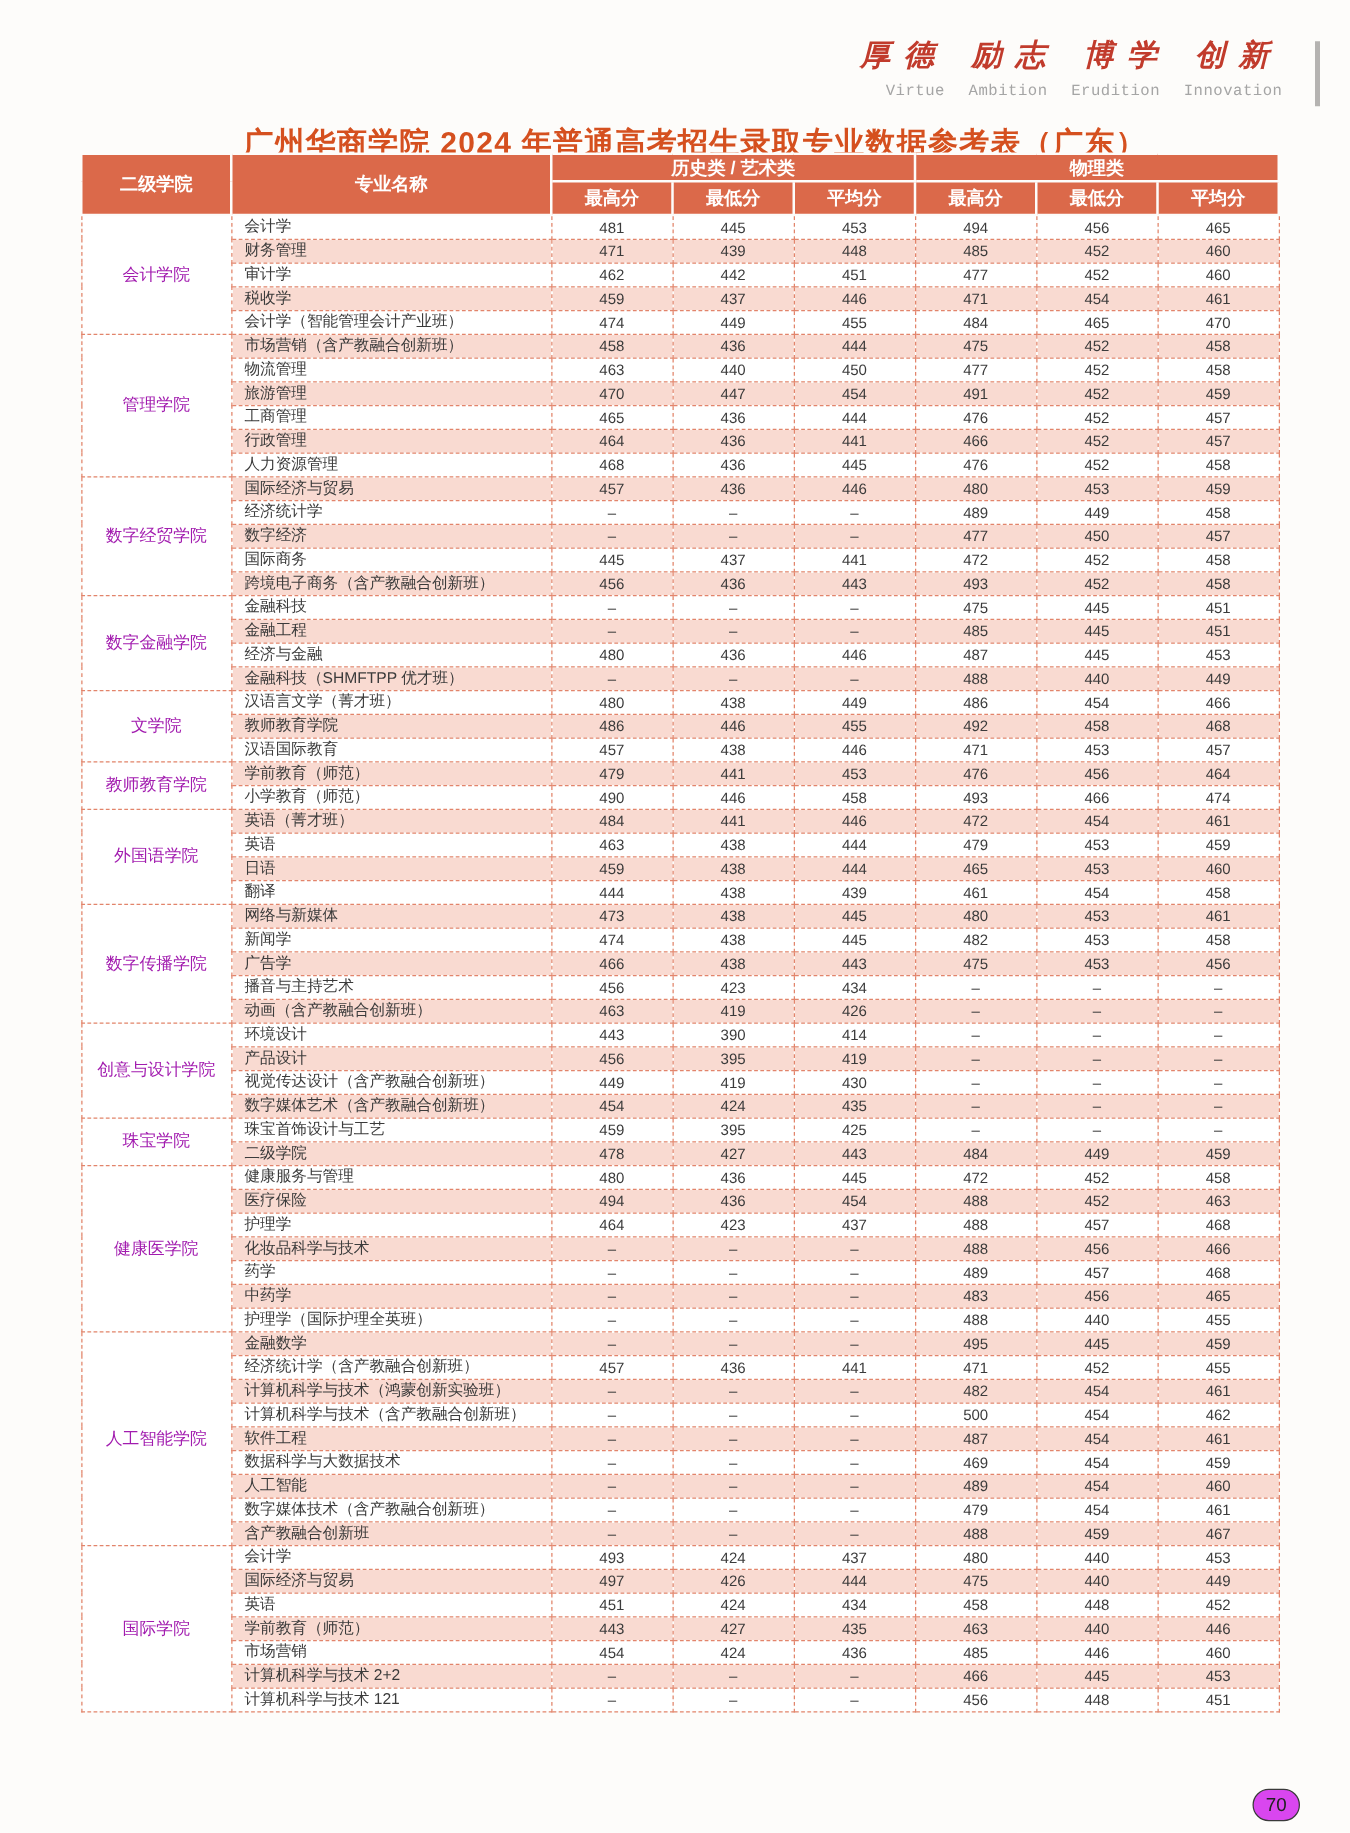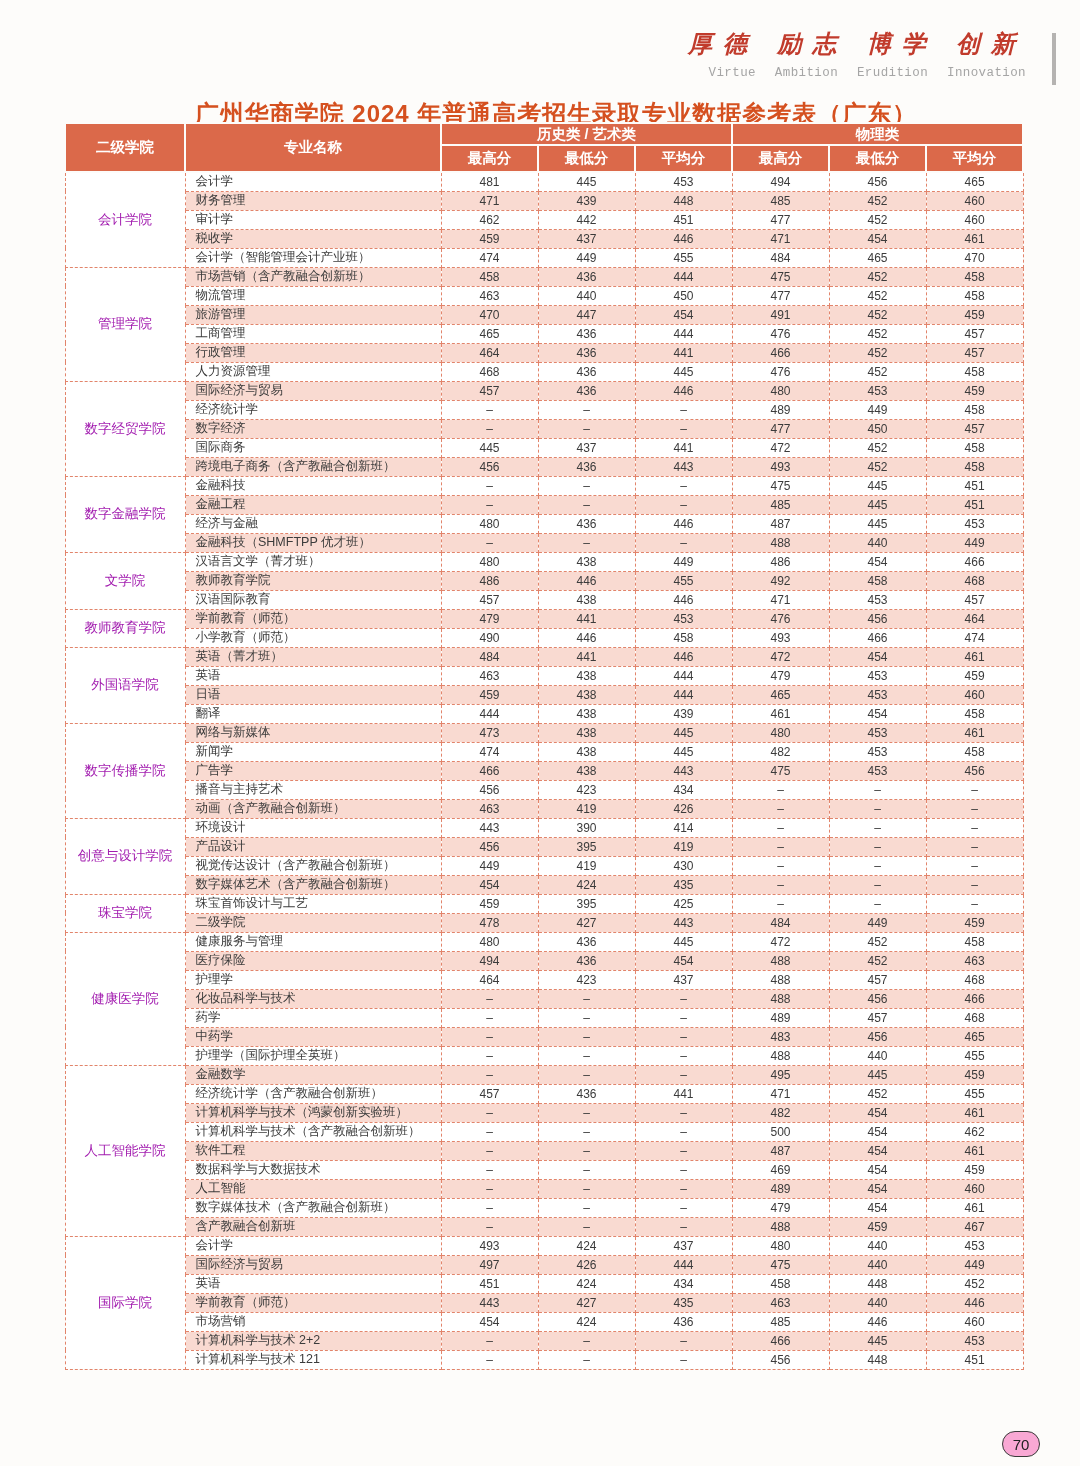--- a/index.html
+++ b/index.html
@@ -64,21 +64,21 @@
     font-size: 13.5px; text-align: center; color: #a21caf;
   }
   tbody td.major-cell { text-align: left; padding-left: 10px; font-size: 12.5px; }
 
   
   .page-num {
     position: absolute; right: 40px; bottom: 9px;
     min-width: 38px; height: 25px; padding: 12px 6px;
     border: 1.5px solid #3A3A3A; border-radius: 13px;
     display: flex; align-items: center; justify-content: center;
-    font-size: 15px; color: #222; background: #f9a8d4;
+    font-size: 15px; color: #222; background: #d946ef;
   }
 </style>
 </head>
 <body>
 
 <div class="page">
 
   <div class="motto">
     <div class="motto-cn">厚德 励志 博学 创新</div>
     <div class="motto-en">Virtue Ambition Erudition Innovation</div>

